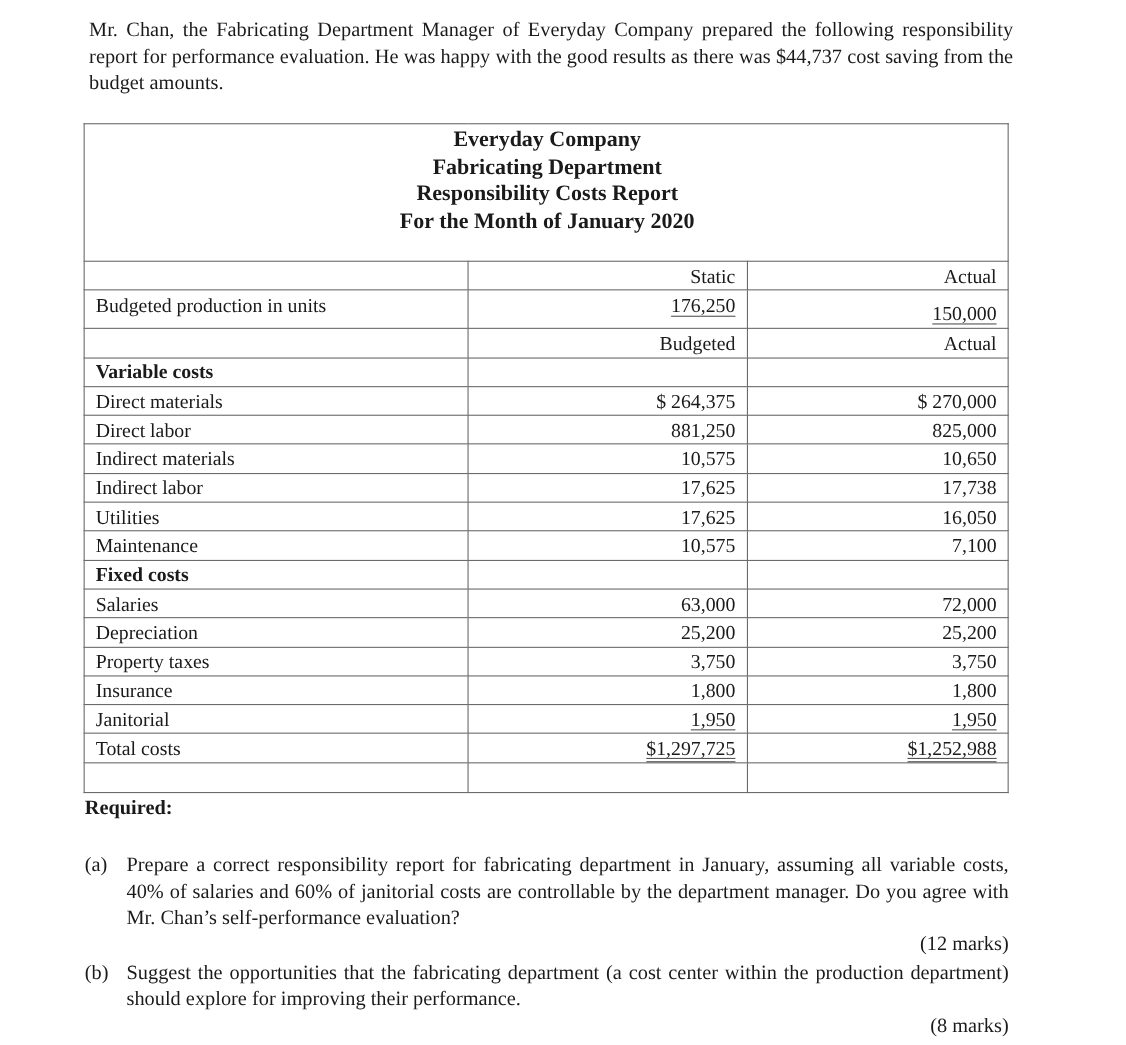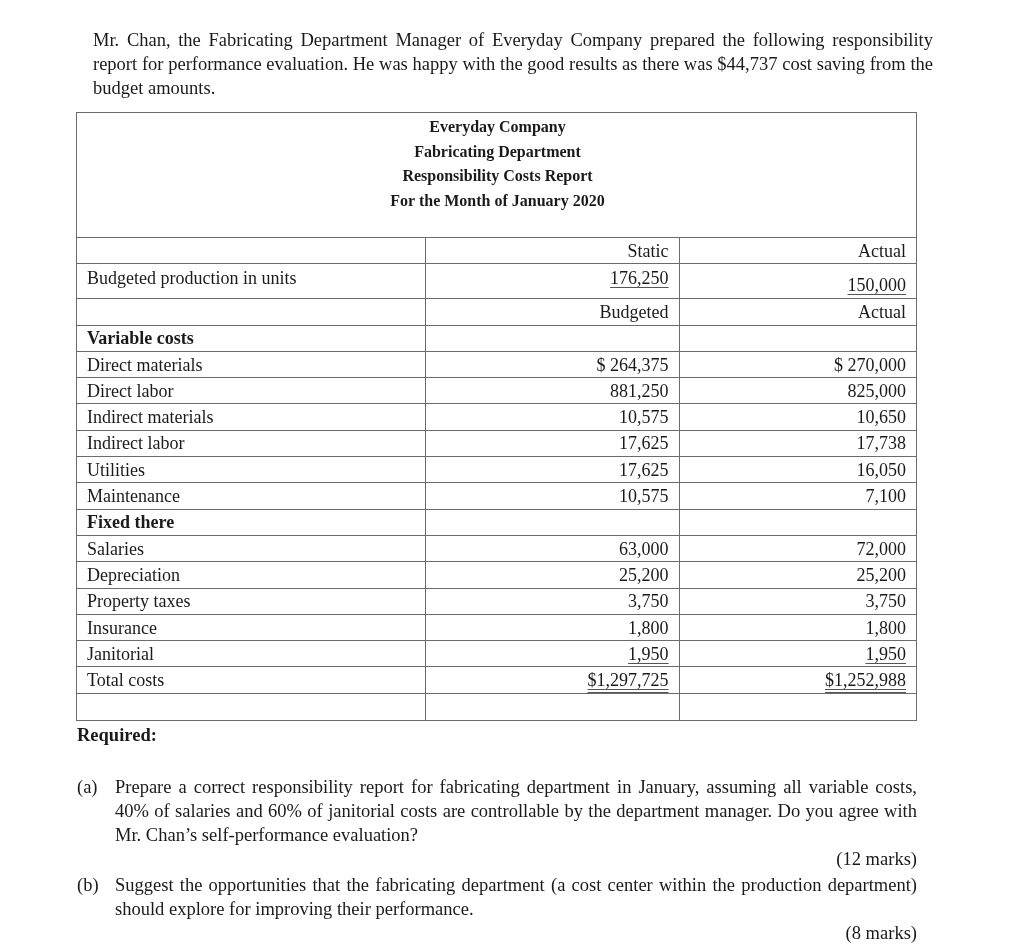--- a/index.html
+++ b/index.html
@@ -5,39 +5,39 @@
   html, body { margin:0; padding:0; background:#ffffff; }
   body { width:1024px; height:950px; position:relative; overflow:hidden;
          font-family:"Liberation Serif", "DejaVu Serif", serif; color:#1a1a1a; }
   .intro { position:absolute; left:77px; top:12px; width:840px; font-size:18.5px; line-height:24px; text-align:justify; text-align-last:left; }
   .report { position:absolute; left:76px; top:112px; width:841px; border-collapse:collapse; }
   .report td { border:1.5px solid #6b6b6b; padding:0 8px 0 10px; font-size:18px; height:25.3px; line-height:24px; vertical-align:middle; }
   .report .c1 { width:333px; text-align:left; }
   .report .c2 { width:234px; text-align:right; padding-right:10px; }
   .report .c3 { width:218px; text-align:right; padding-right:10px; }
   .hdr td { height:122px; vertical-align:top; text-align:center; padding-top:2px; }
-  .hdr .t { font-weight:bold; font-size:16px; line-height:24.5px; display:block; }
+  .hdr .t { font-weight:bold; font-size:20px; line-height:24.5px; display:block; }
   .bold { font-weight:bold; }
   .u { text-decoration:underline; text-decoration-color:#555; text-underline-offset:3px; }
   .du { text-decoration:underline double; text-decoration-color:#555; text-underline-offset:3px; }
   .units-row td { height:32px; }
   .units-row .c1 { vertical-align:top; padding-top:2px;margin-top:46px; }
   .units-row .c2 { vertical-align:top; padding-top:2px; }
   .units-row .c3 { vertical-align:bottom; padding-bottom:1px; }
   .blank-row td { height:26px; }
   .required { position:absolute; left:77px; top:725px; font-size:18.5px; font-weight:bold; }
   .q { position:absolute; left:77px; width:840px; font-size:18.5px; line-height:24px; }
   .q .lbl { position:absolute; left:0; top:0; }
   .q .body { margin-left:38px; text-align:justify; text-align-last:left; }
   .marks { position:absolute; right:107px; font-size:18.5px; }
 </style>
 </head>
 <body>
 
-<p class="intro" style="margin:16px;">Mr. Chan, the Fabricating Department Manager of Everyday Company prepared the following responsibility report for performance evaluation. He was happy with the good results as there was $44,737 cost saving from the budget amounts.</p>
+<p class="intro" style="margin:4px;">Mr. Chan, the Fabricating Department Manager of Everyday Company prepared the following responsibility report for performance evaluation. He was happy with the good results as there was $44,737 cost saving from the budget amounts.</p>
 
 <table class="report">
   <tbody>
       <tr class="hdr">
     <td colspan="3">
       <span class="t">Everyday Company</span>
       <span class="t">Fabricating Department</span>
       <span class="t">Responsibility Costs Report</span>
       <span class="t">For the Month of January 2020</span>
     </td>
@@ -86,21 +86,21 @@
     <td class="c1">Utilities</td>
     <td class="c2">17,625</td>
     <td class="c3">16,050</td>
   </tr>
   <tr>
     <td class="c1">Maintenance</td>
     <td class="c2">10,575</td>
     <td class="c3">7,100</td>
   </tr>
   <tr>
-    <td class="c1 bold">Fixed there</td>
+    <td class="c1 bold">Fixed costs</td>
     <td class="c2"></td>
         <td class="c3"></td>
   </tr>
   <tr>
     <td class="c1">Salaries</td>
     <td class="c2">63,000</td>
     <td class="c3">72,000</td>
   </tr>
   <tr>
     <td class="c1">Depreciation</td>

